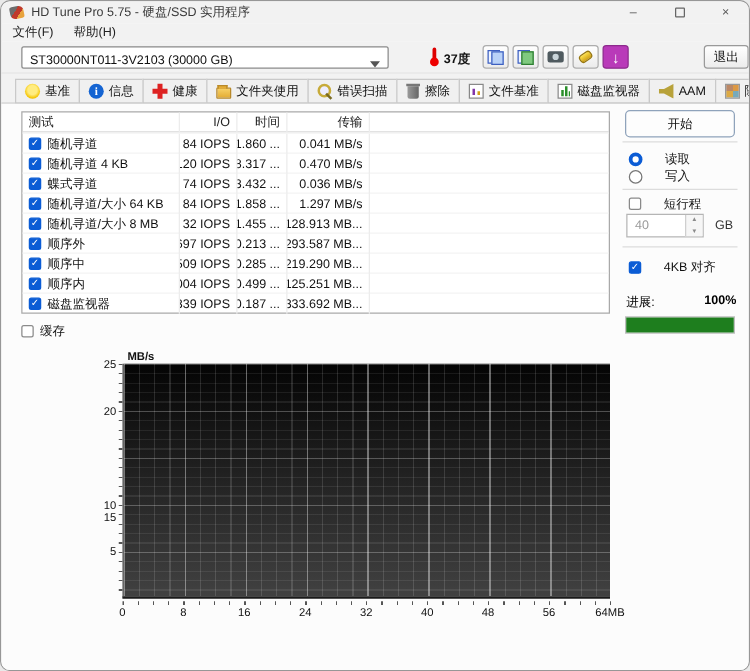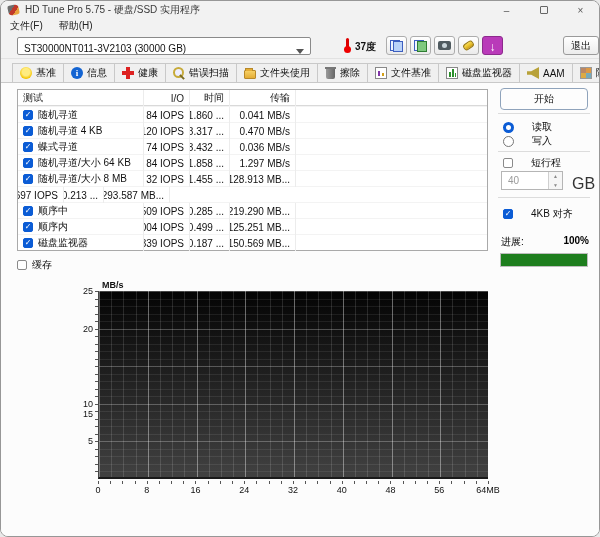--- a/index.html
+++ b/index.html
@@ -107,21 +107,21 @@
   .start-btn { position:absolute; left:499px; top:5px; width:88px; height:22px; background:#fdfdfd;
                border:1px solid #8fa3bb; border-radius:4px; font-size:10px; color:#111;
                display:flex; align-items:center; justify-content:center; }
   .sep { position:absolute; left:497px; width:92px; height:1px; background:#dcdcdc; }
   .opt { position:absolute; left:502px; display:flex; align-items:center; gap:18px; font-size:10px; color:#111; white-space:nowrap; }
   .capacity-box { position:absolute; left:500px; top:88px; width:62px; height:19px; border:1px solid #b5b5b5;
                   background:#fff; display:flex; align-items:stretch; }
   .capacity-value { flex:1; display:flex; align-items:center; padding-left:6px; font-size:10px; color:#9a9a9a; }
   .spinner { width:14px; border-left:1px solid #cfcfcf; display:flex; flex-direction:column; background:#f6f6f6; }
   .spinner span { flex:1; display:flex; align-items:center; justify-content:center; font-size:5px; color:#8a8a8a; }
-  .unit-label { position:absolute; left:571px; top:92px; font-size:16px; color:#333; }
+  .unit-label { position:absolute; left:571px; top:92px; font-size:10px; color:#333; }
   .progress-row { position:absolute; left:500px; top:152px; width:88px; display:flex; justify-content:space-between; font-size:10px; }
   .progress-val { font-weight:bold; }
   .progress-track { position:absolute; left:499px; top:170px; width:88px; height:14px; background:#eaeaea; border:1px solid #bdbdbd; }
   .progress-fill { height:100%; background:#1e7e1e; }
 
   
   .cache-row { position:absolute; left:16px; top:175px; display:flex; align-items:center; gap:5px; font-size:10px; color:#111; }
 
   
   .chart-ylabel { position:absolute; left:101px; top:197px; font-size:9px; font-weight:bold; color:#111; }
@@ -199,26 +199,26 @@
       </div>
       <div class="tab">
         <span class="ti i-info"></span>
         <span>信息</span>
       </div>
       <div class="tab">
         <span class="ti i-health"></span>
         <span>健康</span>
       </div>
       <div class="tab">
+        <span class="ti i-folder"></span>
+        <span>文件夹使用</span>
+      </div>
+      <div class="tab">
         <span class="ti i-error-scan"></span>
         <span>错误扫描</span>
-      </div>
-      <div class="tab">
-        <span class="ti i-folder"></span>
-        <span>文件夹使用</span>
       </div>
       <div class="tab">
         <span class="ti i-erase"></span>
         <span>擦除</span>
       </div>
       <div class="tab">
         <span class="ti i-file-benchmark"></span>
         <span>文件基准</span>
       </div>
       <div class="tab">
@@ -290,20 +290,24 @@
             <div class="cell c-name">
               <span class="cb row-cb checked"></span>
               <span>随机寻道/大小 8 MB</span>
             </div>
             <div class="cell num c-io">32 IOPS</div>
             <div class="cell num c-time">31.455 ...</div>
             <div class="cell num c-transfer">128.913 MB...</div>
             <div class="cell c-fill"></div>
           </div>
           <div class="trow">
+            <div class="cell c-name">
+              <span class="cb row-cb checked"></span>
+              <span>顺序外</span>
+            </div>
             <div class="cell num c-io">4697 IOPS</div>
             <div class="cell num c-time">0.213 ...</div>
             <div class="cell num c-transfer">293.587 MB...</div>
             <div class="cell c-fill"></div>
           </div>
           <div class="trow">
             <div class="cell c-name">
               <span class="cb row-cb checked"></span>
               <span>顺序中</span>
             </div>
@@ -322,21 +326,21 @@
             <div class="cell num c-transfer">125.251 MB...</div>
             <div class="cell c-fill"></div>
           </div>
           <div class="trow">
             <div class="cell c-name">
               <span class="cb row-cb checked"></span>
               <span>磁盘监视器</span>
             </div>
             <div class="cell num c-io">5339 IOPS</div>
             <div class="cell num c-time">0.187 ...</div>
-            <div class="cell num c-transfer">150.569 MB...</div>
+            <div class="cell num c-transfer">333.692 MB...</div>
             <div class="cell c-fill"></div>
           </div>
         </div>
     </div>
 
     <div class="start-btn">开始</div>
     <div class="sep" style="top:30px"></div>
     <div class="opt" style="top:37px">
       <span class="rd checked"></span>
       <span>读取</span>

